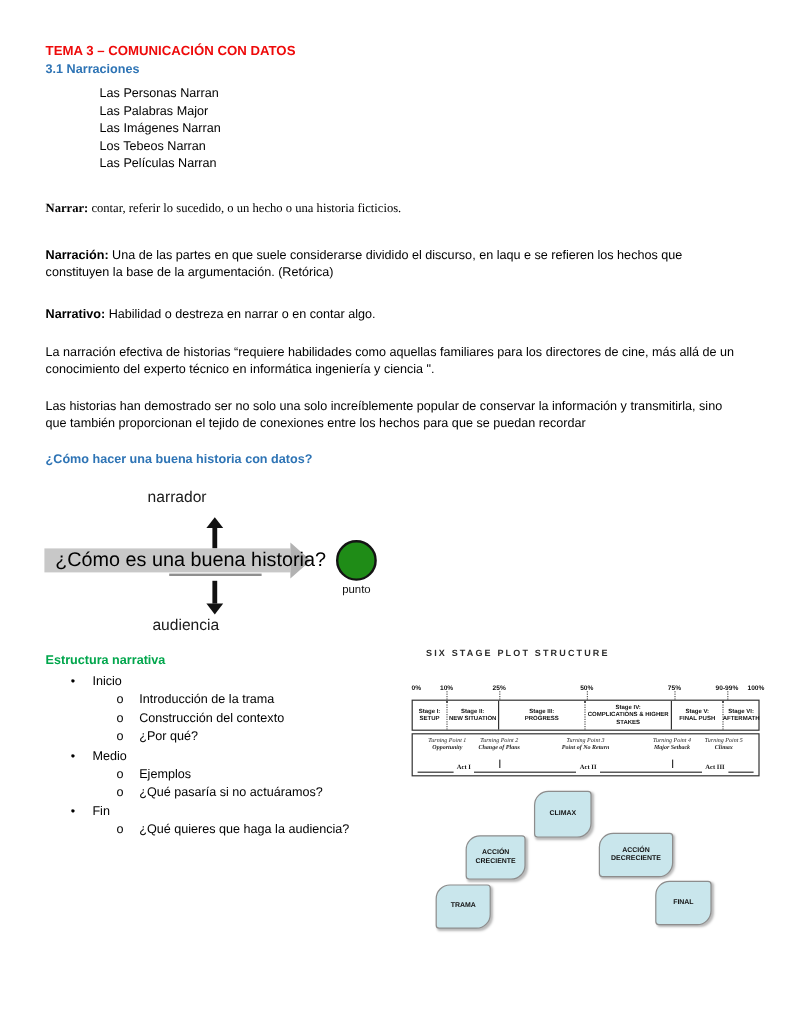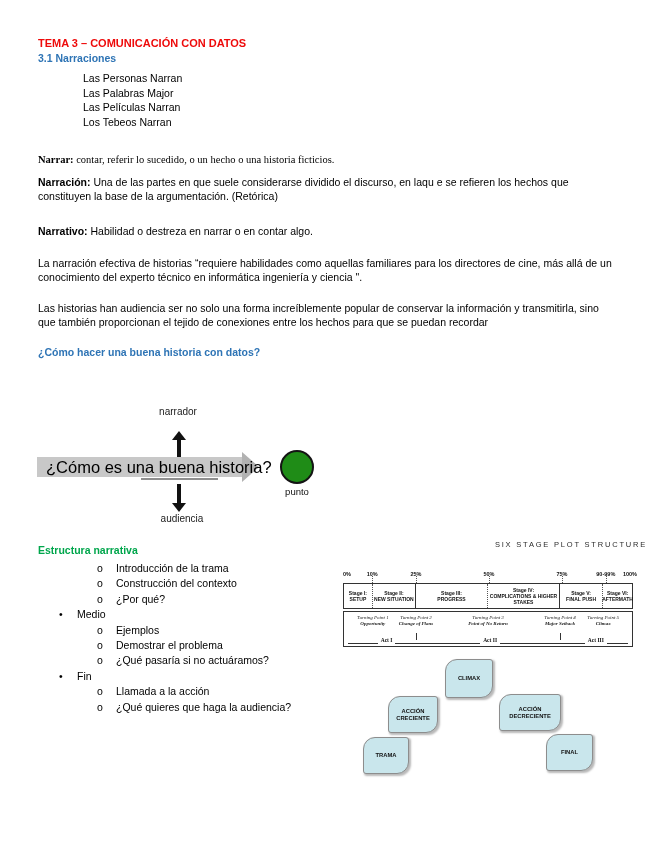--- a/index.html
+++ b/index.html
@@ -7,25 +7,25 @@
     position:relative;width:655px;height:848px;background:#ffffff;overflow:hidden;
     font-family:"Liberation Sans",sans-serif;color:#000;border-radius:10px;
   }
   
   .textcol{position:absolute;left:38px;top:36px;width:580px;}
   .t-red{font-size:11px;font-weight:bold;color:#ee0a0a;line-height:15px;margin:0;}
   .t-blue{font-size:10.5px;font-weight:bold;color:#2e74b5;line-height:14px;margin:0;}
   .plain-lines{margin-top:6px;}
   .plain-lines div{font-size:10.5px;line-height:14.6px;padding-left:45px;}
   .para{font-size:10.5px;line-height:14px;margin:0;}
-  .m24{margin-top:24px;font-family:Liberation Serif, serif;} .m14{margin-top:8px;} .m21{margin-top:21px;}
+  .m24{margin-top:24px;font-family:Liberation Serif, serif;} .m14{margin-top:24px;} .m21{margin-top:21px;}
   .m18{margin-top:18px;} .m17{margin-top:17px;} .m16{margin-top:16px;}
   .para b{font-weight:bold;}
   
-  .sd-label{position:absolute;font-size:10px;color:#1a1a1a;text-align:center;width:110px;}
+  .sd-label{position:absolute;font-size:13px;color:#1a1a1a;width:110px;}
   .sd-narrador{left:123px;top:406px;}
   .sd-audiencia{left:127px;top:513px;}
   .vstem{position:absolute;width:4px;background:#111;}
   .stem-up{left:177px;top:439px;height:18px;}
   .stem-down{left:177px;top:484px;height:19px;}
   .tri-up{position:absolute;left:172px;top:431px;width:0;height:0;
     border-left:7px solid transparent;border-right:7px solid transparent;border-bottom:9px solid #111;}
   .tri-down{position:absolute;left:172px;top:503px;width:0;height:0;
     border-left:7px solid transparent;border-right:7px solid transparent;border-top:9px solid #111;}
   .gray-band{position:absolute;left:37px;top:457px;width:205px;height:20px;background:#c8c8c8;}
@@ -38,22 +38,22 @@
   .punto{position:absolute;left:276px;top:486px;width:42px;text-align:center;font-size:9.5px;color:#111;}
   
   .structure{position:absolute;left:38px;top:543px;width:290px;}
   .t-green{font-size:10.5px;font-weight:bold;color:#00a64c;line-height:14px;margin:0 0 4px 0;}
   .li1{font-size:10.5px;line-height:15.4px;padding-left:21px;}
   .li1 .b1{display:inline-block;width:18px;}
   .li2{font-size:10.5px;line-height:15.4px;padding-left:59px;}
   .li2 .b2{display:inline-block;width:19px;}
   
   .sixstage{position:absolute;left:343px;top:540px;width:292px;height:110px;}
-  .ss-title{font-size:7.5px;font-weight:normal;letter-spacing:1.8px;color:#2b2b2b;
-    text-align:right;transform:translateX(12px);white-space:nowrap;}
+  .ss-title{font-size:7.5px;font-weight:bold;letter-spacing:1.8px;color:#2b2b2b;
+    text-align:left;transform:translateX(12px);white-space:nowrap;}
   .pct-row{position:absolute;left:0;top:31px;width:292px;height:8px;font-size:5.5px;font-weight:bold;color:#111;}
   .pct{position:absolute;transform:translateX(-50%);white-space:nowrap;}
   .pct-first{left:0;transform:none;}
   .pct-last{left:auto;right:-2px;transform:none;}
   .tickset span{position:absolute;top:36px;height:7px;border-left:1px dotted #555;}
   .stage-band{position:absolute;left:0;top:43px;width:290px;height:26px;border:1px solid #333;
     display:flex;box-sizing:border-box;}
   .cell{display:flex;align-items:center;justify-content:center;text-align:center;
     font-size:5px;font-weight:bold;line-height:6px;color:#111;box-sizing:border-box;padding:1px;}
   .w10{width:10%;} .w15{width:15%;} .w25{width:25%;}
@@ -83,57 +83,57 @@
 <body>
 
 <div class="page">
 
   <div class="textcol">
     <h1 class="t-red">TEMA 3 – COMUNICACIÓN CON DATOS</h1>
     <h2 class="t-blue">3.1 Narraciones</h2>
     <div class="plain-lines">
       <div>Las Personas Narran</div>
       <div>Las Palabras Major</div>
+      <div>Las Imágenes Narran</div>
+      <div>Los Tebeos Narran</div>
       <div>Las Películas Narran</div>
-      <div>Los Tebeos Narran</div>
     </div>
     <p class="para m24"><b>Narrar:</b><span> contar, referir lo sucedido, o un hecho o una historia ficticios.</span></p>
     <p class="para m14"><b>Narración:</b><span> Una de las partes en que suele considerarse dividido el discurso, en laqu e se refieren los hechos que constituyen la base de la argumentación. (Retórica)</span></p>
     <p class="para m21"><b>Narrativo:</b><span> Habilidad o destreza en narrar o en contar algo.</span></p>
     <p class="para m18">La narración efectiva de historias “requiere habilidades como aquellas familiares para los directores de cine, más allá de un conocimiento del experto técnico en informática ingeniería y ciencia ".</p>
-    <p class="para m17">Las historias han audiencia ser no solo una forma increíblemente popular de conservar la información y transmitirla, sino que también proporcionan el tejido de conexiones entre los hechos para que se puedan recordar</p>
+    <p class="para m17">Las historias han demostrado ser no solo una solo increíblemente popular de conservar la información y transmitirla, sino que también proporcionan el tejido de conexiones entre los hechos para que se puedan recordar</p>
     <h3 class="t-blue m16 para" style="font-weight:bold;color:#2e74b5;">¿Cómo hacer una buena historia con datos?</h3>
   </div>
 
   <div>
     <div class="sd-label sd-narrador">narrador</div>
     <div class="tri-up"></div>
     <div class="vstem stem-up"></div>
     <div class="gray-band"></div>
     <div class="gray-head"></div>
     <div class="band-text">¿Cómo es una buena historia?</div>
     <div class="band-underline"></div>
     <div class="green-dot"></div>
     <div class="punto">punto</div>
     <div class="vstem stem-down"></div>
     <div class="tri-down"></div>
     <div class="sd-label sd-audiencia">audiencia</div>
   </div>
 
   <div class="structure">
     <h3 class="t-green">Estructura narrativa</h3>
+    <div class="li1"><span class="b1">•</span><span>Inicio</span></div>
     <div class="li2"><span class="b2">o</span><span>Introducción de la trama</span></div>
     <div class="li2"><span class="b2">o</span><span>Construcción del contexto</span></div>
     <div class="li2"><span class="b2">o</span><span>¿Por qué?</span></div>
     <div class="li1"><span class="b1">•</span><span>Medio</span></div>
     <div class="li2"><span class="b2">o</span><span>Ejemplos</span></div>
-    <div class="li2"><span class="b2">o</span><span>Demostrar el problema</span></div>
     <div class="li2"><span class="b2">o</span><span>¿Qué pasaría si no actuáramos?</span></div>
     <div class="li1"><span class="b1">•</span><span>Fin</span></div>
-    <div class="li2"><span class="b2">o</span><span>Llamada a la acción</span></div>
     <div class="li2"><span class="b2">o</span><span>¿Qué quieres que haga la audiencia?</span></div>
   </div>
 
   <div class="sixstage">
     <div class="ss-title">SIX STAGE PLOT STRUCTURE</div>
     <div class="pct-row">
       <span class="pct pct-first">0%</span>
       <span class="pct" style="left:10%;">10%</span>
       <span class="pct" style="left:25%;">25%</span>
       <span class="pct" style="left:50%;">50%</span>

